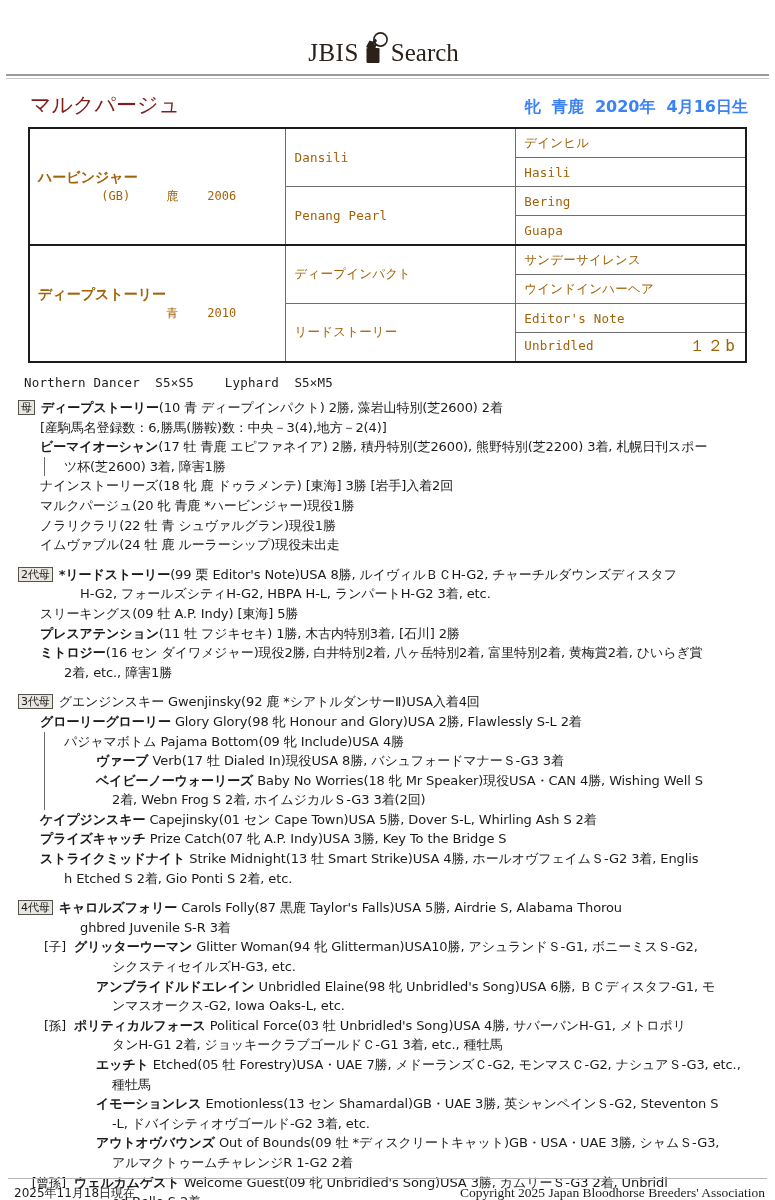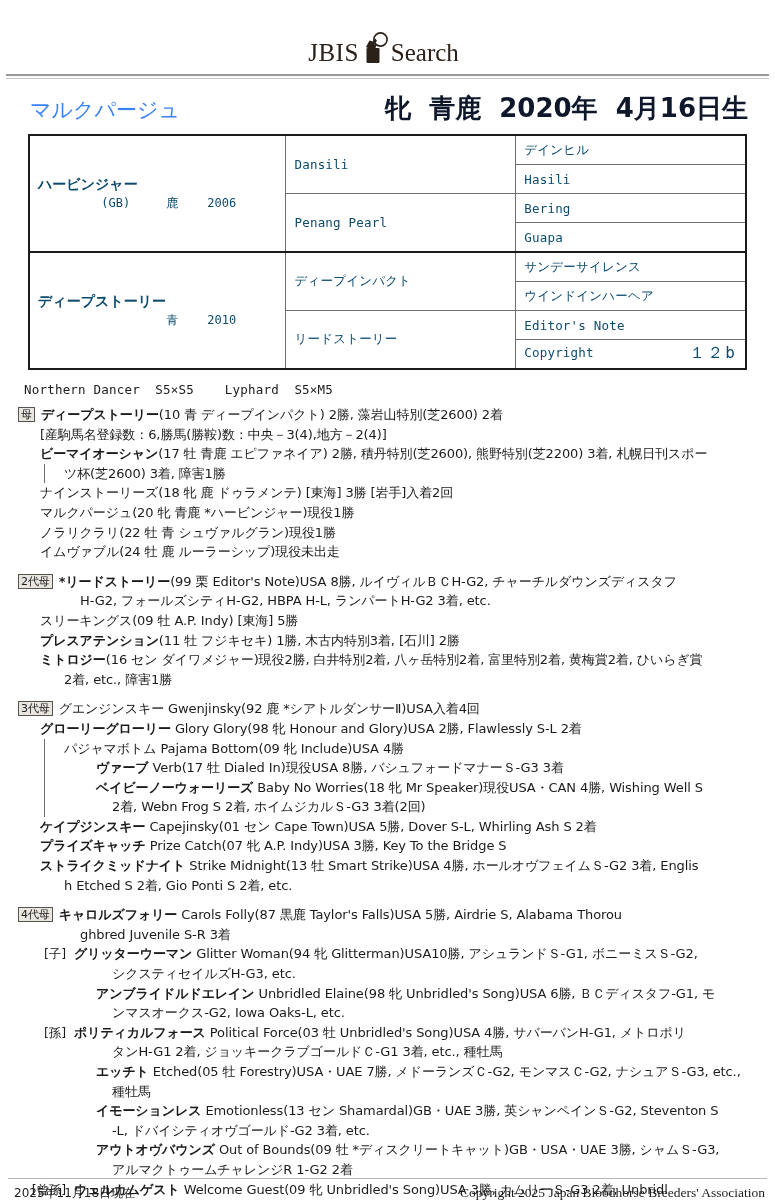--- a/index.html
+++ b/index.html
@@ -69,47 +69,47 @@
     display: flex;
     align-items: baseline;
     padding: 12px 27px 8px 30px;
     box-sizing: border-box;
   }
   .horse-name {
     font-family: "DejaVu Sans", "Liberation Sans", sans-serif;
     font-size: 21px;
     font-weight: 400;
     letter-spacing: 0px;
-    color: #3b82f6;
+    color: #7f1d1d;
   }
   .title-spacer { flex: 1; }
   .horse-meta {
     font-family: "DejaVu Sans", "Liberation Sans", sans-serif;
-    font-size: 26px;
+    font-size: 16px;
     font-weight: 700;
     letter-spacing: 0px;
-    color: #0f172a;
+    color: #3b82f6;
     white-space: pre;
   }
 
   
   .ped-wrap { padding: 0 28px 0 28px; }
   table.ped {
     width: 100%;
     border-collapse: collapse;
     table-layout: fixed;
     border: 2px solid #1b1b1b;
   }
   table.ped td {
     border: 1px solid #6e6e6e;
     vertical-align: middle;
     padding: 2px 8px;
     font-family: "DejaVu Sans Mono", "Liberation Mono", monospace;
     font-size: 12.5px;
-    color: #0c4a6e;
+    color: #a16207;
     height: 24px;
   }
   table.ped td.c1 { width: 36%; border-left: none; }
   table.ped td.c2 { width: 32%; }
   table.ped td.c3 { width: 32%; border-right: none; }
   td.c1 .sire-name {
     font-family: "DejaVu Sans", "Liberation Sans", sans-serif;
     font-size: 14px;
     font-weight: bold;
     display: block;
@@ -309,21 +309,21 @@
         <tr>
           <td class="c2" rowspan="2">
             <span class="g2name">リードストーリー</span>
           </td>
           <td class="c3">
             <span class="g3name">Editor's Note</span>
           </td>
         </tr>
         <tr>
           <td class="c3">
-            <span class="g3name">Copyright</span>
+            <span class="g3name">Unbridled</span>
             <span class="fnum">１２b</span>
           </td>
         </tr>
       </tbody>
     </table>
   </div>
 
   <div class="inbreed">Northern Dancer  S5×S5    Lyphard  S5×M5</div>
 
   <div class="body" id="produce-body">

